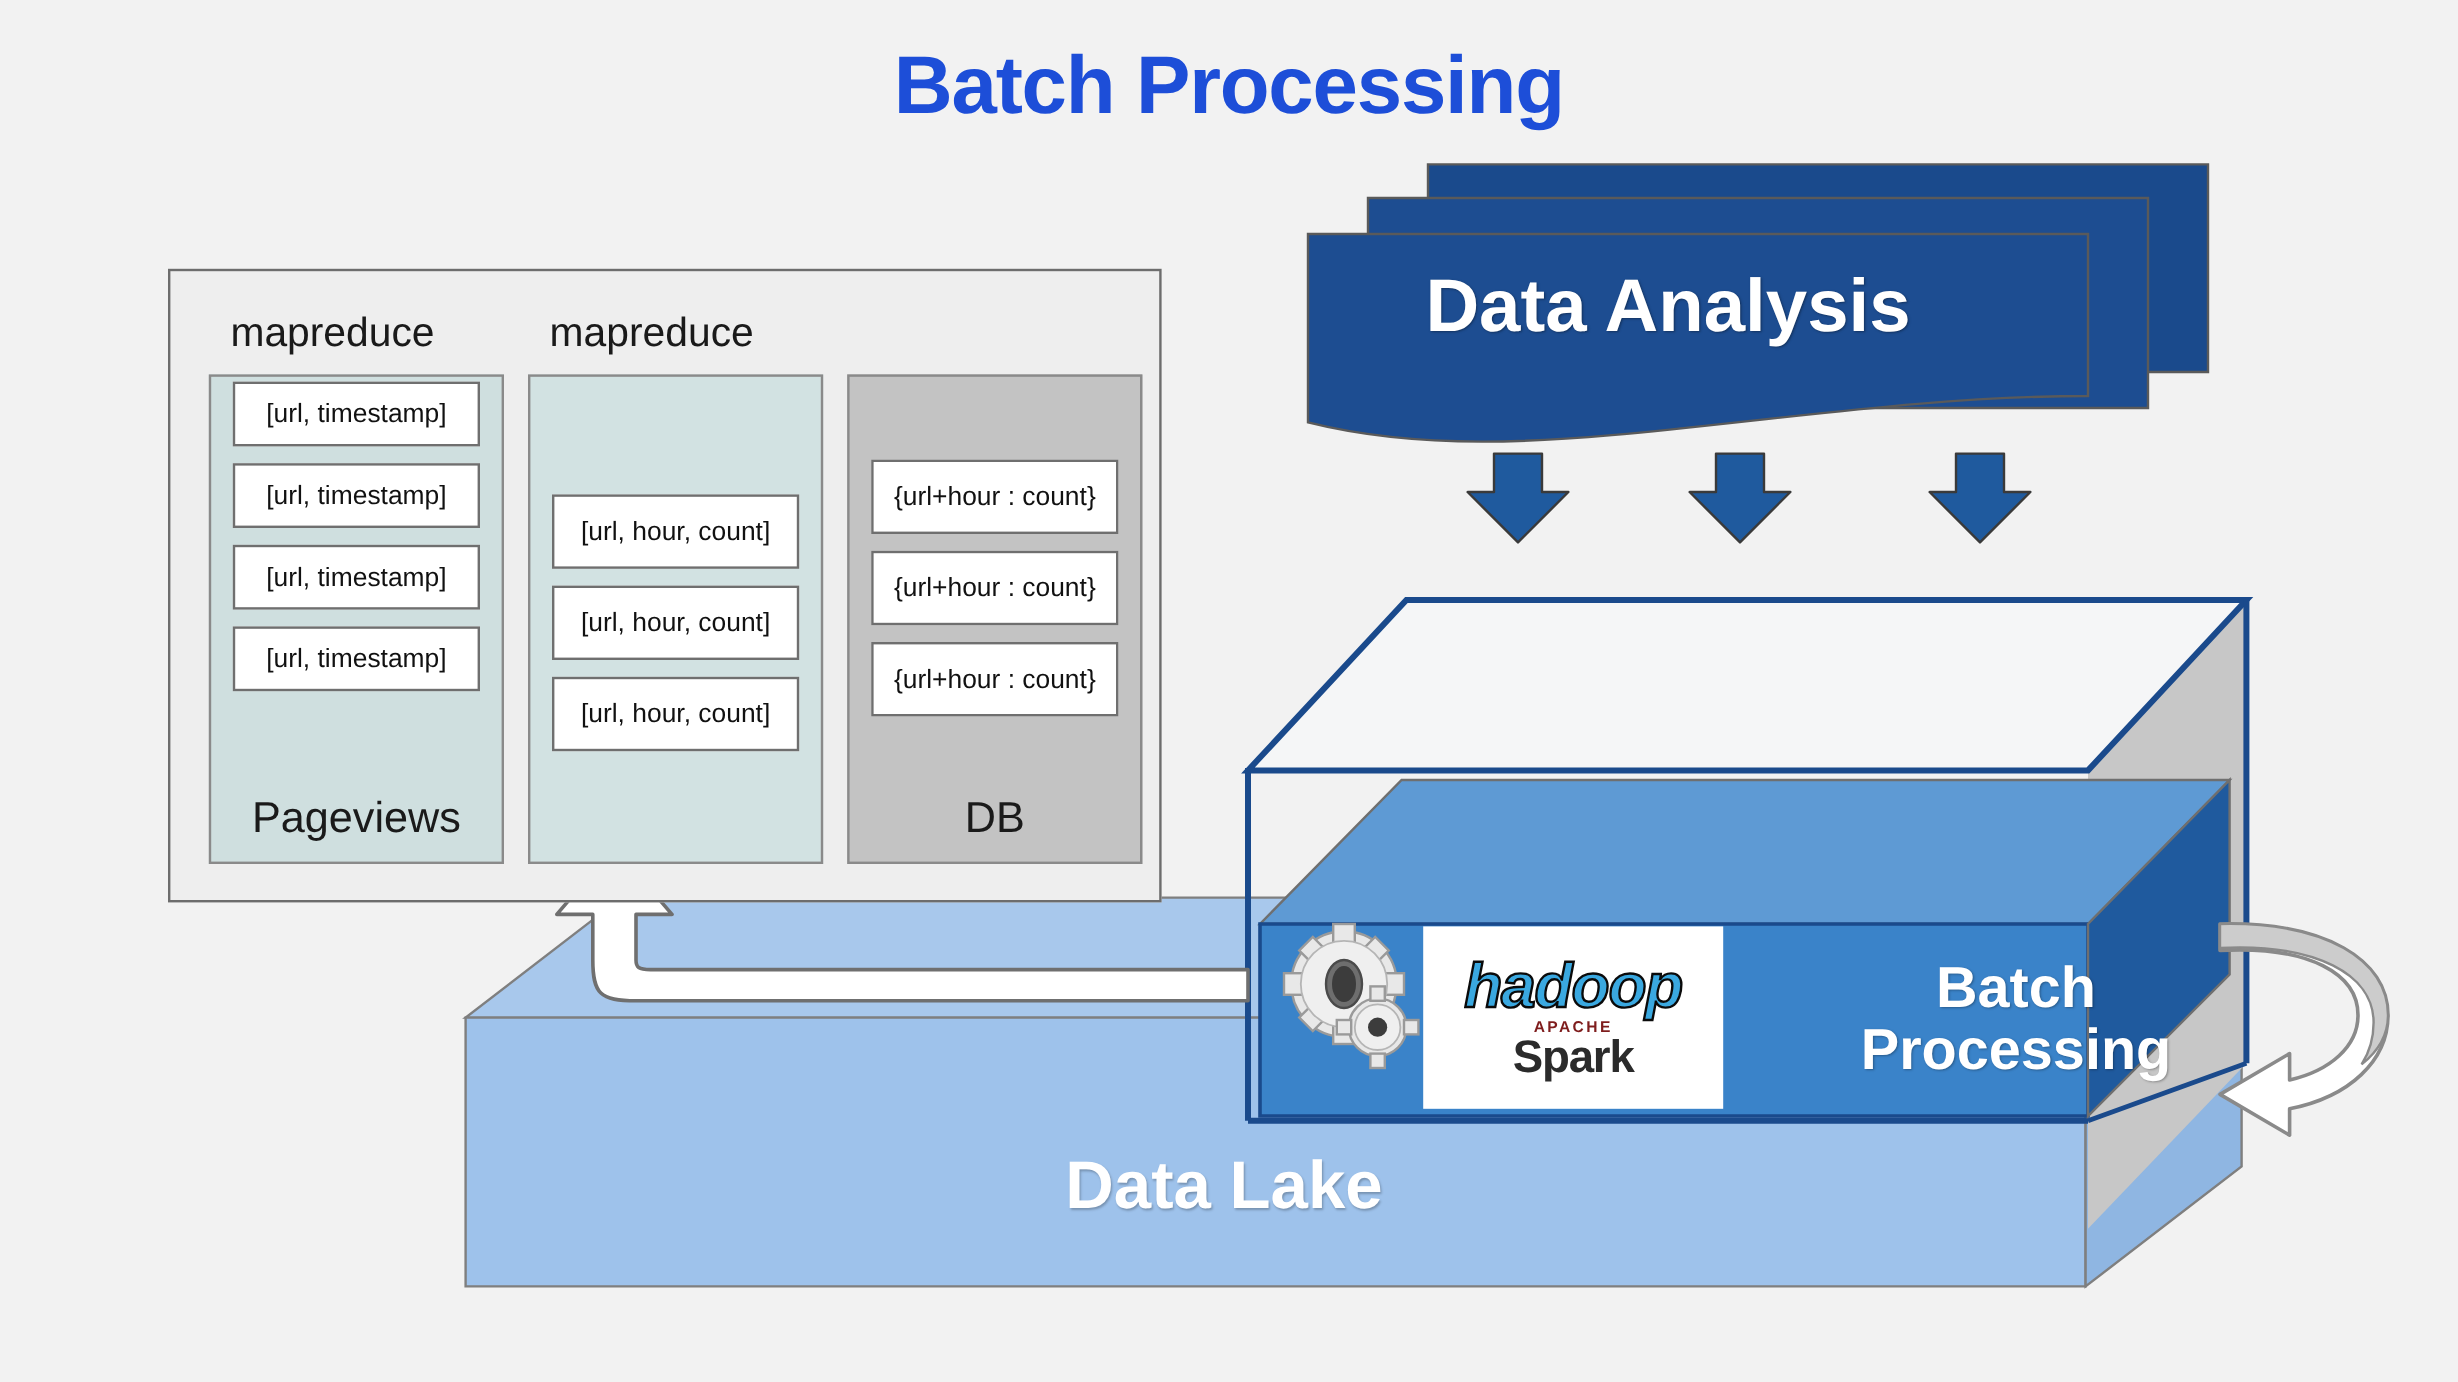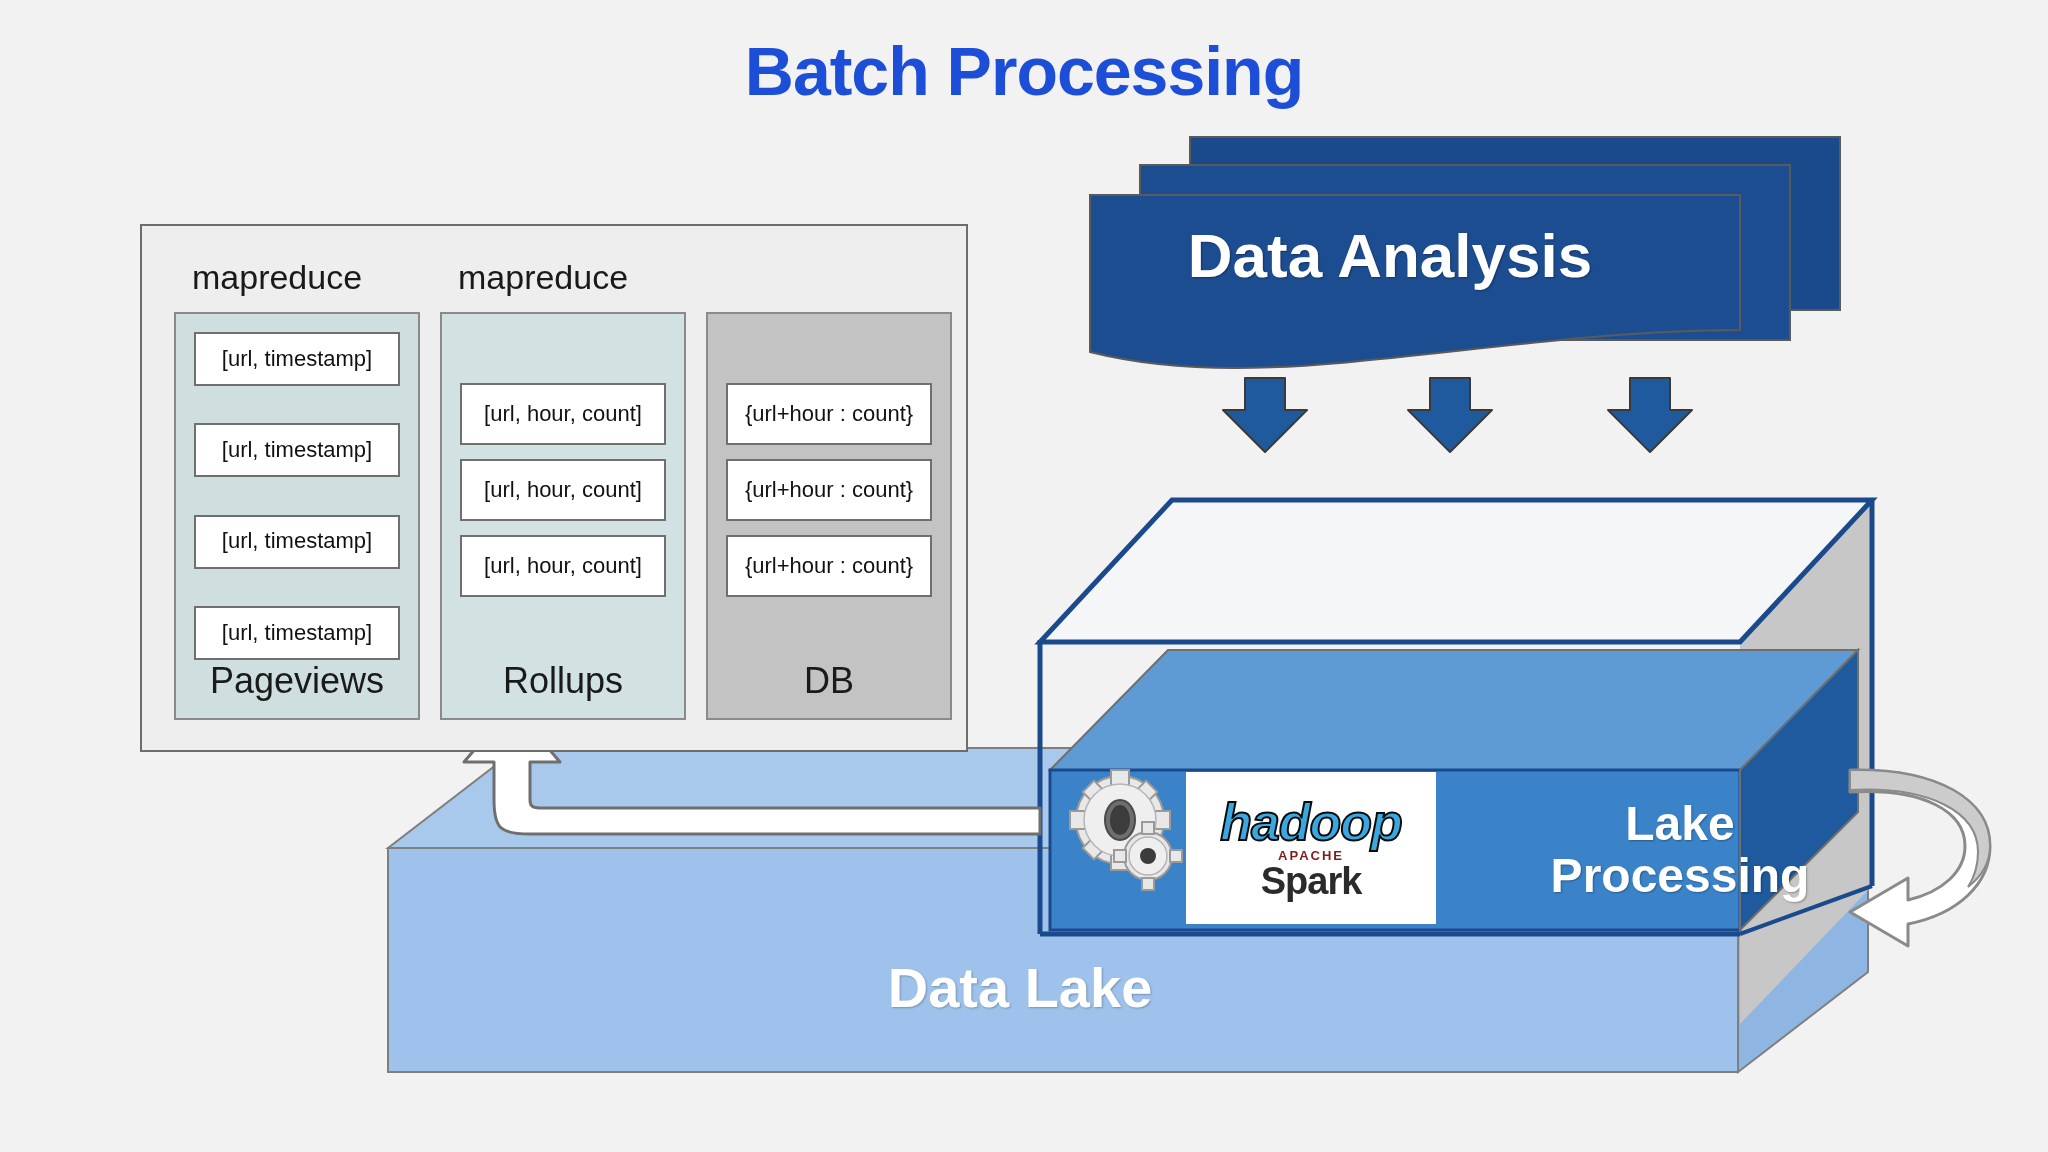--- a/index.html
+++ b/index.html
@@ -76,21 +76,21 @@
     width: 100%;
     flex: 1;
     display: flex;
     flex-direction: column;
     justify-content: center;
     align-items: center;
     gap: 14px;
     padding-top: 6px;
     box-sizing: border-box;
   }
-  #column-pageviews .col-items { justify-content: space-between; padding-top: 18px; }
+  #column-pageviews .col-items { justify-content: flex-start; padding-top: 4px; }
   .cell {
     width: 206px;
     background: #ffffff;
     border: 2px solid #6f6f6f;
     box-sizing: border-box;
     text-align: center;
     font-size: 22px;
     color: #111;
     line-height: 1.12;
     display: flex;
@@ -372,36 +372,35 @@
   </div>
   <div class="col-title">Pageviews</div>
 </div>
 
 <div class="column" id="column-rollups">
   <div class="col-items">
     <div class="cell two-line">[url, hour, count]</div>
     <div class="cell two-line">[url, hour, count]</div>
     <div class="cell two-line">[url, hour, count]</div>
   </div>
-  <div class="col-title">Rollups</div>
 </div>
 
 <div class="column" id="column-db">
   <div class="col-items">
     <div class="cell two-line">{url+hour : count}</div>
     <div class="cell two-line">{url+hour : count}</div>
     <div class="cell two-line">{url+hour : count}</div>
   </div>
   <div class="col-title">DB</div>
 </div>
 
 <div id="da-banner-text">Data Analysis</div>
 
 <div id="batch-label">
-  <div>Lake</div>
+  <div>Batch</div>
   <div>Processing</div>
 </div>
 
 <div id="logo-plate">
   <div class="hadoop-word">hadoop</div>
   <div class="spark-apache">APACHE</div>
   <div class="spark-word">Spark</div>
 </div>
 
 <div id="datalake-label">Data Lake</div>

